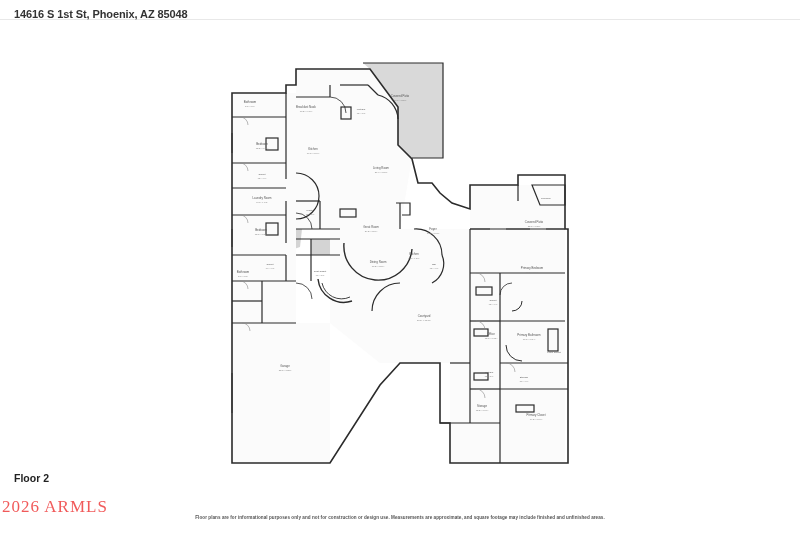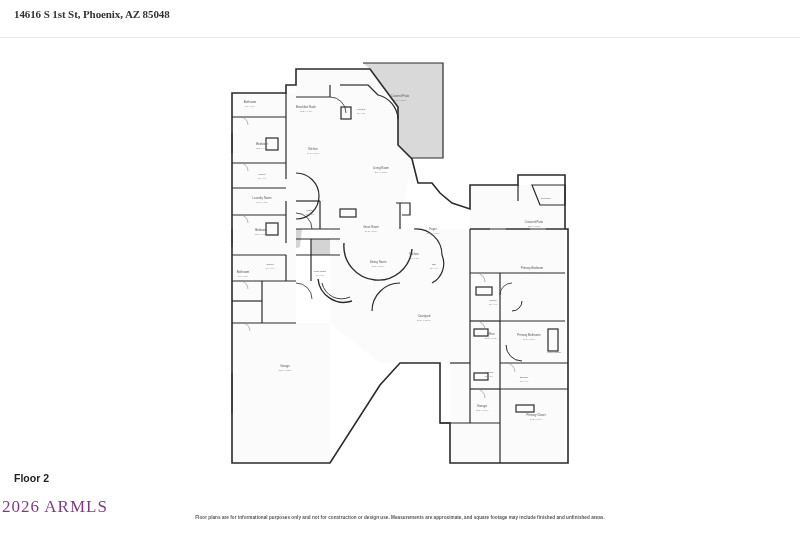--- a/index.html
+++ b/index.html
@@ -6,42 +6,41 @@
   html,body { width:800px; height:533px; }
   body {
     font-family:"Liberation Sans", sans-serif;
     background:#ffffff;
     position:relative;
     overflow:hidden;
   }
 
   
   #header {
-    position:absolute; left:0; top:0; width:800px; height:38px;
+    position:absolute; left:0; top:0; width:800px; height:20px;
     background:#ffffff;
     border-bottom:1px solid #e8e8e8;
-    font-family:Liberation Serif, serif;
   }
   #address {
     position:absolute; left:14px; top:8px;
     font-size:11px; font-weight:bold; color:#333333;
     letter-spacing:-0.1px;
   }
 
   
   #floor-label {
     position:absolute; left:14px; top:472px;
     font-size:10.5px; font-weight:bold; color:#222222;
   }
 
   
   #watermark {
     position:absolute; left:2px; top:497px;
     font-family:"Liberation Serif", serif;
-    font-size:17px; color:#701a75;
+    font-size:17px; color:#ef4444;
     letter-spacing:1px;
     opacity:.88;
   }
 
   
   #disclaimer {
     position:absolute; left:0; top:515px; width:800px;
     text-align:center;
     font-size:4.6px; font-weight:bold; color:#555555;
     letter-spacing:.05px;

